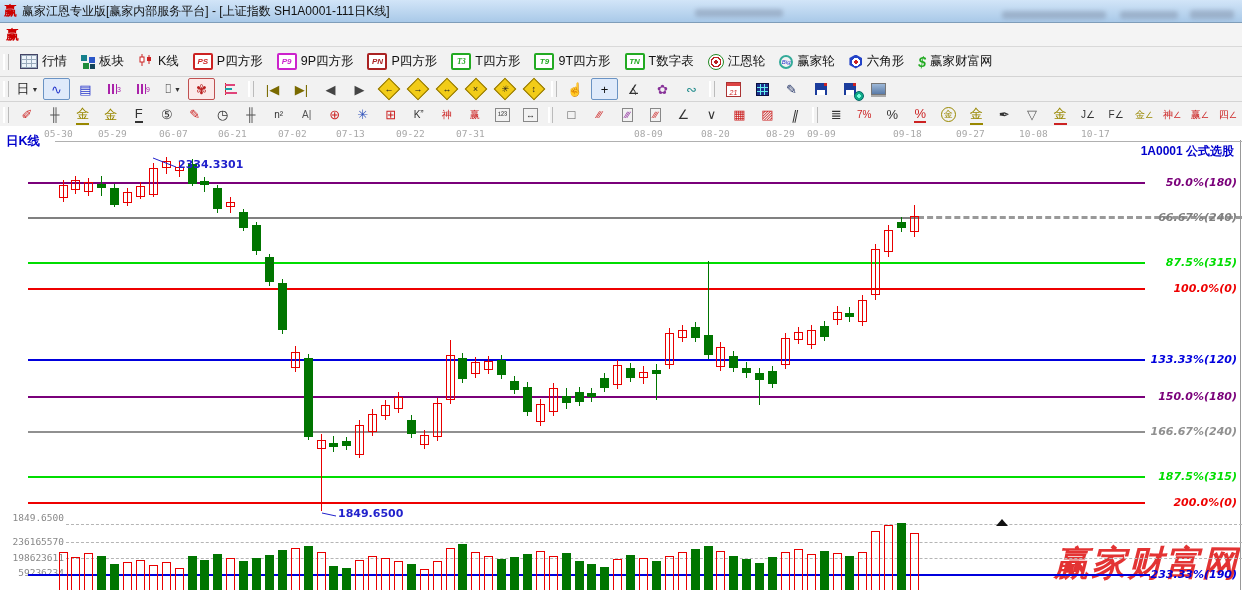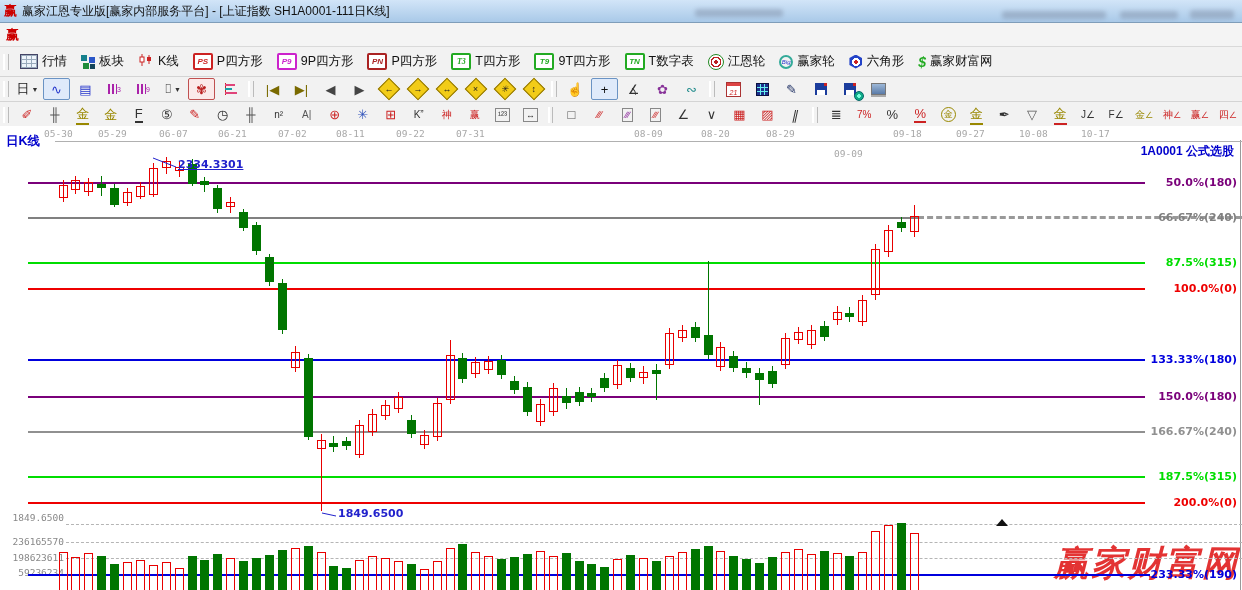--- a/index.html
+++ b/index.html
@@ -80,21 +80,21 @@
   .draw-btn.boxed>span{border:1px solid #888;padding:0 2px;font-size:9px;line-height:12px;}
   .draw-btn.underl>span{border-bottom:2px solid currentColor;}
   .draw-btn.underred>span{border-bottom:2px solid #c22;}
   .draw-btn.circled>span{border:1px solid currentColor;border-radius:50%;padding:0 2px;font-size:9px;}
   .draw-btn.slant{transform:skewX(-12deg);}
 
   
   #chart{position:absolute;left:0;top:126px;width:1242px;height:464px;background:#fff;}
   .hline{position:absolute;}
   .gann-label{position:absolute;right:5px;font-size:11px;font-weight:bold;font-family:"DejaVu Sans",sans-serif;
-    background:transparent;white-space:nowrap;}
+    background:transparent;white-space:nowrap;font-style:italic;}
   .date-label{position:absolute;top:2px;font-size:9.5px;color:#a8a8a8;font-family:"DejaVu Sans Mono",monospace;}
   .scale-label{position:absolute;font-size:9.5px;color:#888;font-family:"DejaVu Sans Mono",monospace;
     width:62px;text-align:right;}
   #klabel{position:absolute;left:6px;top:7px;color:#0000cc;font-weight:bold;font-size:12.5px;}
   #symlabel{position:absolute;right:8px;top:17px;color:#0000cc;font-size:12px;font-weight:bold;}
   .candle-wick,.candle-body,.vol-bar{position:absolute;}
   .annot{position:absolute;color:#2222cc;font-size:11px;font-weight:bold;font-family:"DejaVu Sans",sans-serif;}
   #cursor-tri{position:absolute;width:0;height:0;border-left:6px solid transparent;
     border-right:6px solid transparent;border-bottom:7px solid #111;}
   #watermark{position:absolute;right:3px;top:414px;font-family:"DejaVu Serif",serif;
@@ -430,27 +430,27 @@
     <div id="klabel">日K线</div>
     <div id="symlabel">1A0001  公式选股</div>
     <div id="watermark">赢家财富网</div>
     <div id="right-border"></div>
   <div class="hline" style="left: 55px; top: 15px; width: 1187px; height: 0px; border-top: 1px solid rgb(176, 176, 176);"></div>
       <span class="date-label" style="left: 44px;">05-30</span>
       <span class="date-label" style="left: 98px;">05-29</span>
       <span class="date-label" style="left: 159px;">06-07</span>
       <span class="date-label" style="left: 218px;">06-21</span>
       <span class="date-label" style="left: 278px;">07-02</span>
-      <span class="date-label" style="left: 336px;">08-11</span>
+      <span class="date-label" style="left: 336px;">07-13</span>
       <span class="date-label" style="left: 396px;">09-22</span>
       <span class="date-label" style="left: 456px;">07-31</span>
       <span class="date-label" style="left: 634px;">08-09</span>
       <span class="date-label" style="left: 701px;">08-20</span>
       <span class="date-label" style="left: 766px;">08-29</span>
-      <span class="date-label" style="left: 834px; margin-top: 20px;">09-09</span>
+      <span class="date-label" style="left: 807px;">09-09</span>
       <span class="date-label" style="left: 893px;">09-18</span>
       <span class="date-label" style="left: 956px;">09-27</span>
       <span class="date-label" style="left: 1019px;">10-08</span>
       <span class="date-label" style="left: 1081px;">10-17</span>
       <div class="hline" style="left: 66px; top: 398px; width: 1176px; height: 0px; border-top: 1px dashed rgb(181, 181, 181);"></div>
       <span class="scale-label" style="left: 2px; top: 386px;">1849.6500</span>
       <div class="hline" style="left: 66px; top: 416px; width: 1176px; height: 0px; border-top: 1px dashed rgb(181, 181, 181);"></div>
       <span class="scale-label" style="left: 2px; top: 410px;">236165570</span>
       <div class="hline" style="left: 66px; top: 432px; width: 1176px; height: 0px; border-top: 1px dashed rgb(181, 181, 181);"></div>
       <span class="scale-label" style="left: 2px; top: 426px;">198623611</span>
@@ -458,21 +458,21 @@
       <div class="hline" style="left: 28px; top: 56px; width: 1117px; height: 2px; background: rgb(122, 0, 122);"></div>
       <span class="gann-label" style="top: 50px; color: rgb(122, 0, 122);">50.0%(180)</span>
       <div class="hline" style="left: 28px; top: 91px; width: 890px; height: 2px; background: rgb(128, 128, 128);"></div>
       <div class="hline" style="left: 918px; top: 90px; width: 324px; height: 0px; border-top: 3px dashed rgb(153, 153, 153);"></div>
       <span class="gann-label" style="top: 85px; color: rgb(128, 128, 128);">66.67%(240)</span>
       <div class="hline" style="left: 28px; top: 136px; width: 1117px; height: 2px; background: rgb(0, 221, 0);"></div>
       <span class="gann-label" style="top: 130px; color: rgb(0, 221, 0);">87.5%(315)</span>
       <div class="hline" style="left: 28px; top: 162px; width: 1117px; height: 2px; background: rgb(238, 0, 0);"></div>
       <span class="gann-label" style="top: 156px; color: rgb(238, 0, 0);">100.0%(0)</span>
       <div class="hline" style="left: 28px; top: 233px; width: 1117px; height: 2px; background: rgb(0, 0, 221);"></div>
-      <span class="gann-label" style="top: 227px; color: rgb(0, 0, 221);">133.33%(180)</span>
+      <span class="gann-label" style="top: 227px; color: rgb(0, 0, 221);">133.33%(120)</span>
       <div class="hline" style="left: 28px; top: 270px; width: 1117px; height: 2px; background: rgb(122, 0, 122);"></div>
       <span class="gann-label" style="top: 264px; color: rgb(122, 0, 122);">150.0%(180)</span>
       <div class="hline" style="left: 28px; top: 305px; width: 1117px; height: 2px; background: rgb(144, 144, 144);"></div>
       <span class="gann-label" style="top: 299px; color: rgb(144, 144, 144);">166.67%(240)</span>
       <div class="hline" style="left: 28px; top: 350px; width: 1117px; height: 2px; background: rgb(0, 221, 0);"></div>
       <span class="gann-label" style="top: 344px; color: rgb(0, 221, 0);">187.5%(315)</span>
       <div class="hline" style="left: 28px; top: 376px; width: 1117px; height: 2px; background: rgb(238, 0, 0);"></div>
       <span class="gann-label" style="top: 370px; color: rgb(238, 0, 0);">200.0%(0)</span>
       <div class="hline" style="left: 28px; top: 448px; width: 1122px; height: 2px; background: rgb(0, 0, 221);"></div>
       <span class="gann-label" style="top: 442px; color: rgb(0, 0, 221);">233.33%(190)</span>
@@ -674,18 +674,18 @@
       <div class="vol-bar" style="left: 845.4px; top: 430px; width: 9px; height: 34px; background: rgb(0, 117, 0);"></div>
       <div class="vol-bar" style="left: 858.3px; top: 426px; width: 9px; height: 38px; border-top: 1px solid rgb(232, 0, 0); border-right: 1px solid rgb(232, 0, 0); border-bottom: none; border-left: 1px solid rgb(232, 0, 0); border-image: initial; box-sizing: border-box;"></div>
       <div class="vol-bar" style="left: 871.2px; top: 405px; width: 9px; height: 59px; border-top: 1px solid rgb(232, 0, 0); border-right: 1px solid rgb(232, 0, 0); border-bottom: none; border-left: 1px solid rgb(232, 0, 0); border-image: initial; box-sizing: border-box;"></div>
       <div class="vol-bar" style="left: 884.1px; top: 399px; width: 9px; height: 65px; border-top: 1px solid rgb(232, 0, 0); border-right: 1px solid rgb(232, 0, 0); border-bottom: none; border-left: 1px solid rgb(232, 0, 0); border-image: initial; box-sizing: border-box;"></div>
       <div class="vol-bar" style="left: 897px; top: 397px; width: 9px; height: 67px; background: rgb(0, 117, 0);"></div>
       <div class="vol-bar" style="left: 909.9px; top: 407px; width: 9px; height: 57px; border-top: 1px solid rgb(232, 0, 0); border-right: 1px solid rgb(232, 0, 0); border-bottom: none; border-left: 1px solid rgb(232, 0, 0); border-image: initial; box-sizing: border-box;"></div>
       <svg class="overlay" width="1242" height="464">
         <line x1="153" y1="32" x2="176" y2="41" stroke="#2222cc"></line>
         <line x1="322" y1="387" x2="336" y2="390" stroke="#2222cc"></line>
       </svg>
-      <span class="annot" style="left: 178px; top: 32px; text-decoration: underline;">2334.3301</span>
+      <span class="annot" style="left: 178px; top: 32px;">2334.3301</span>
       <span class="annot" style="left: 338px; top: 381px;">1849.6500</span>
       <div id="cursor-tri" style="left: 996px; top: 393px;"></div>
     </div>
 
 </div>
 
 </body></html>

